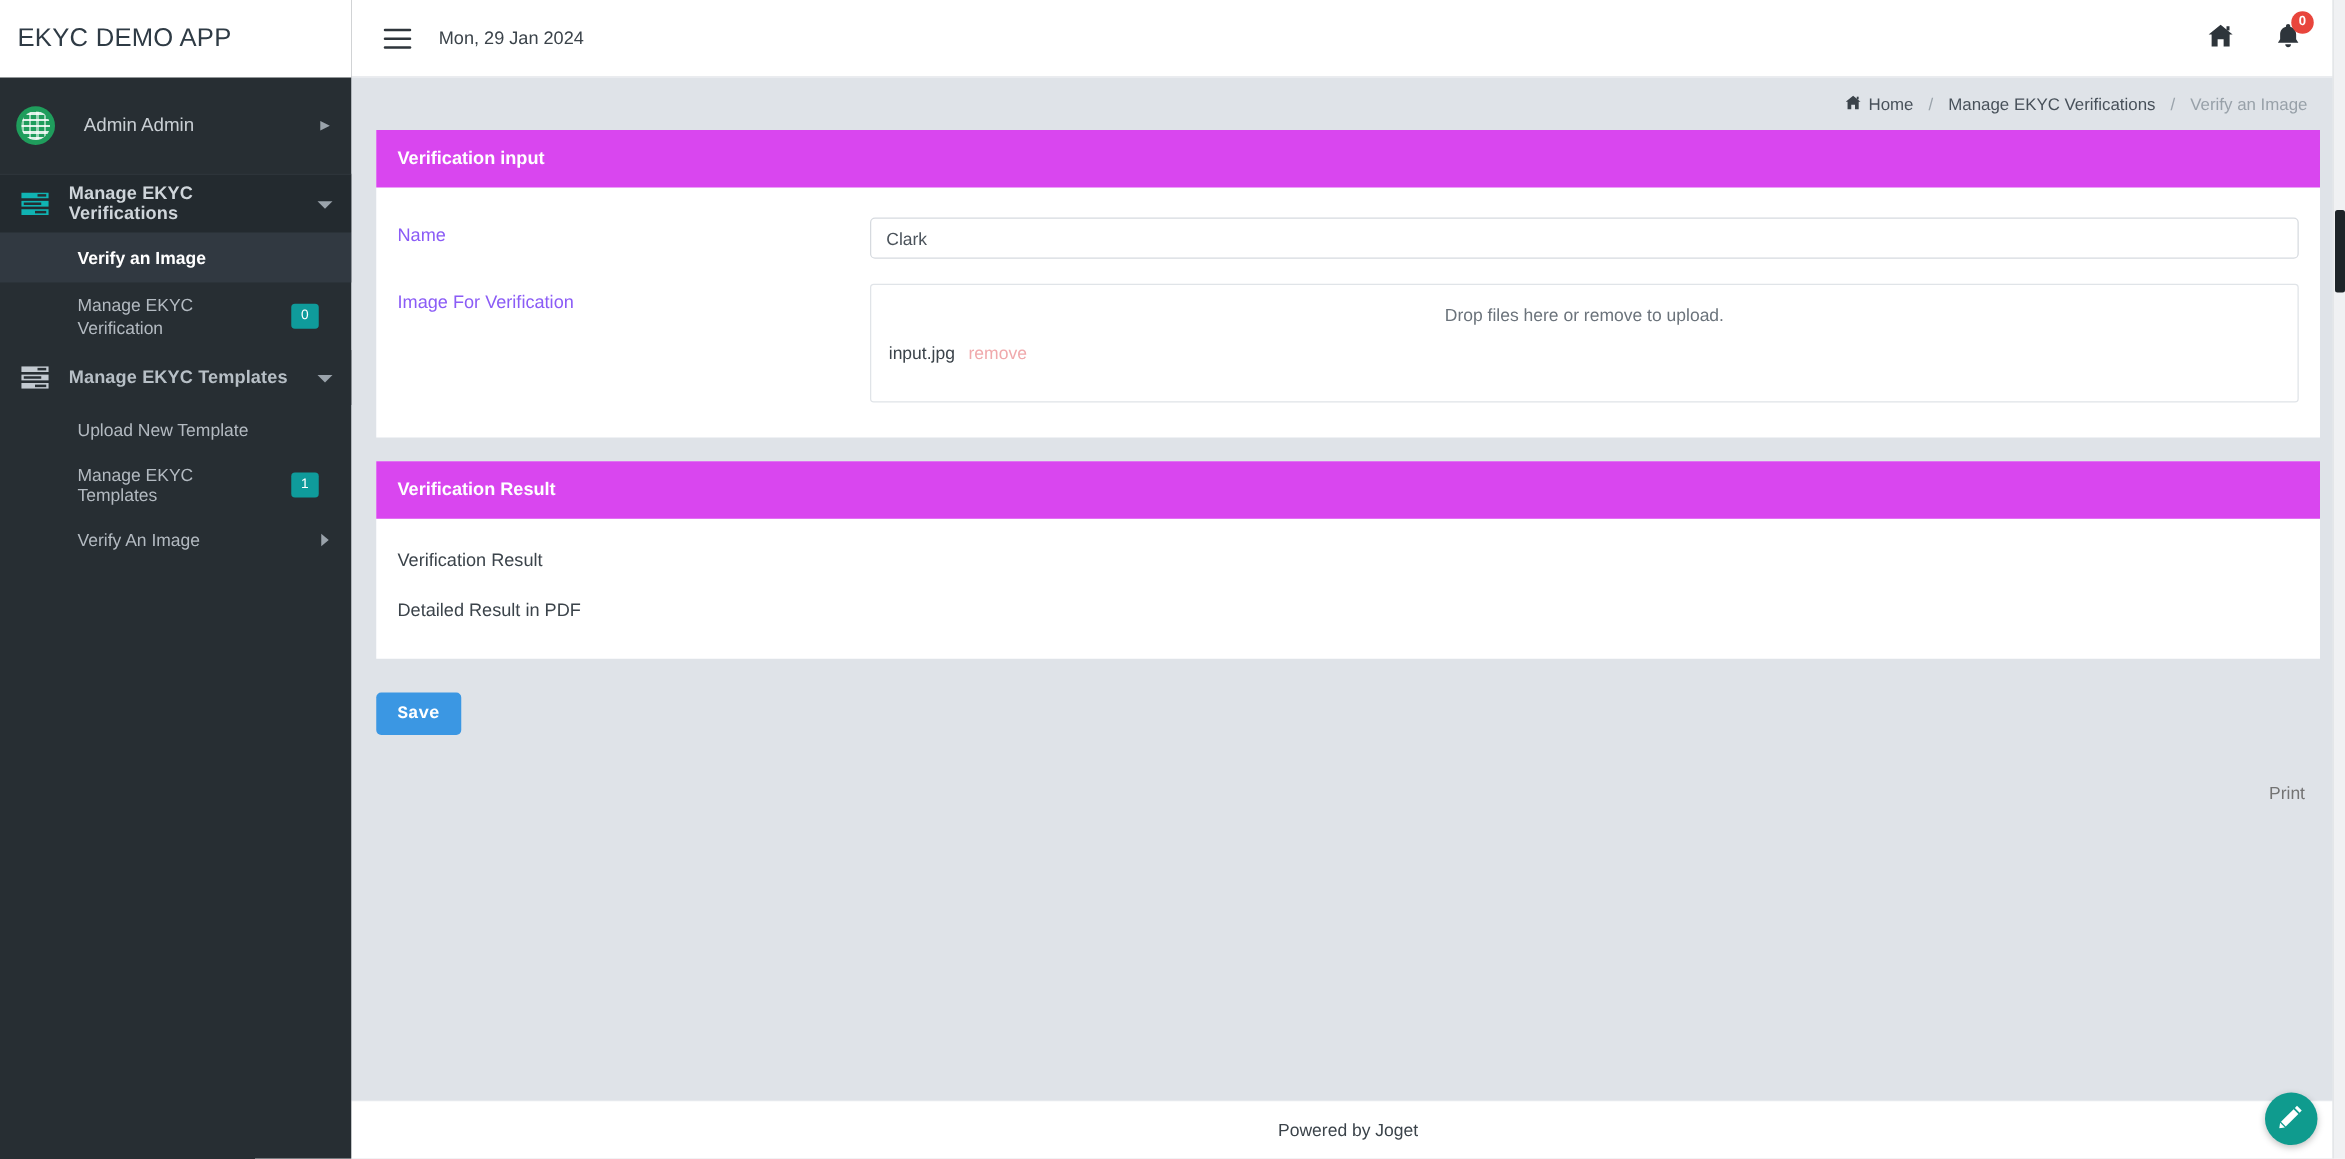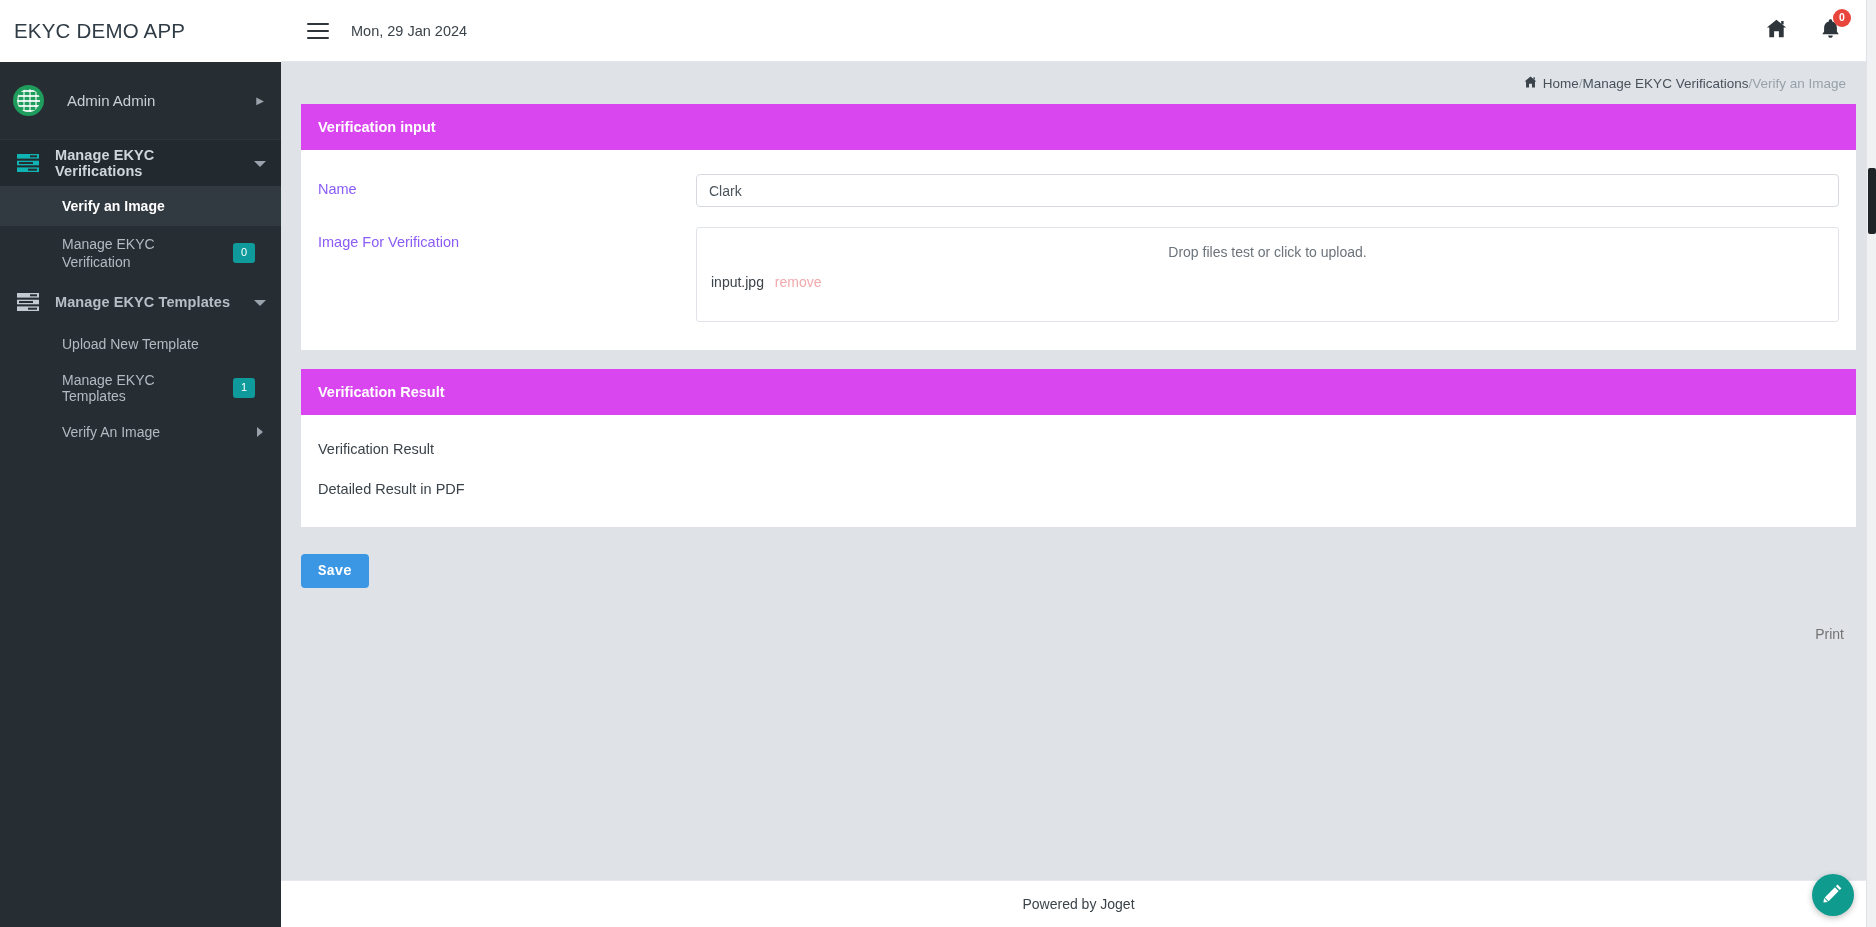--- a/index.html
+++ b/index.html
@@ -218,20 +218,21 @@
     flex: 1 1 auto;
     overflow: hidden;
     position: relative;
     padding: 0 20px;
   }
 
   .crumbs {
     display: flex;
     justify-content: flex-end;
     align-items: center;
+    gap: 12px;
     font-size: 13.5px;
     color: #57606a;
     padding: 14px 10px 13px 0;
   }
   .crumb { color: #48515a; cursor: pointer; }
   .crumb.home { display: flex; align-items: center; gap: 6px; }
   .crumb.current { color: #98a1a9; cursor: default; }
   .crumb-sep { color: #9aa3ab; }
 
   .panel {
@@ -503,21 +504,21 @@
             <div class="flabel">Name</div>
             <div class="fcontrol">
               <input class="textinput" type="text" value="Clark" style="">
             </div>
           </div>
 
           <div class="frow">
             <div class="flabel">Image For Verification</div>
             <div class="fcontrol">
               <div class="dropzone">
-                <div class="dz-hint">Drop files test or click to upload.</div>
+                <div class="dz-hint">Drop files here or remove to upload.</div>
                 <div class="dz-file">
                   <span>input.jpg</span>
                   <span class="dz-remove">remove</span>
                 </div>
               </div>
             </div>
           </div>
 
         </div>
       </div>

